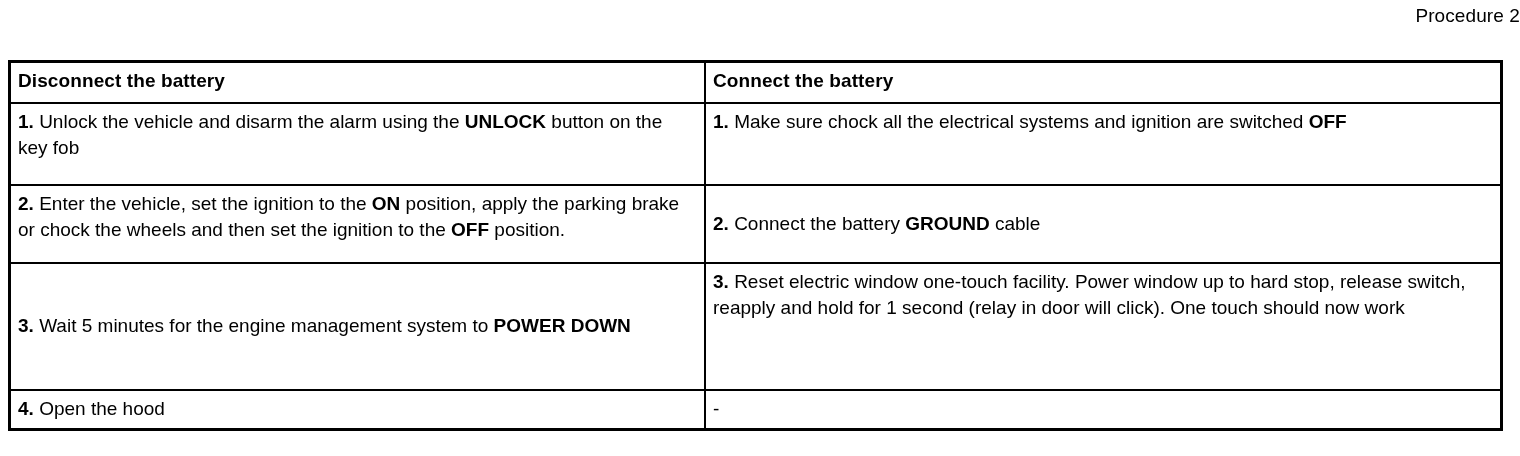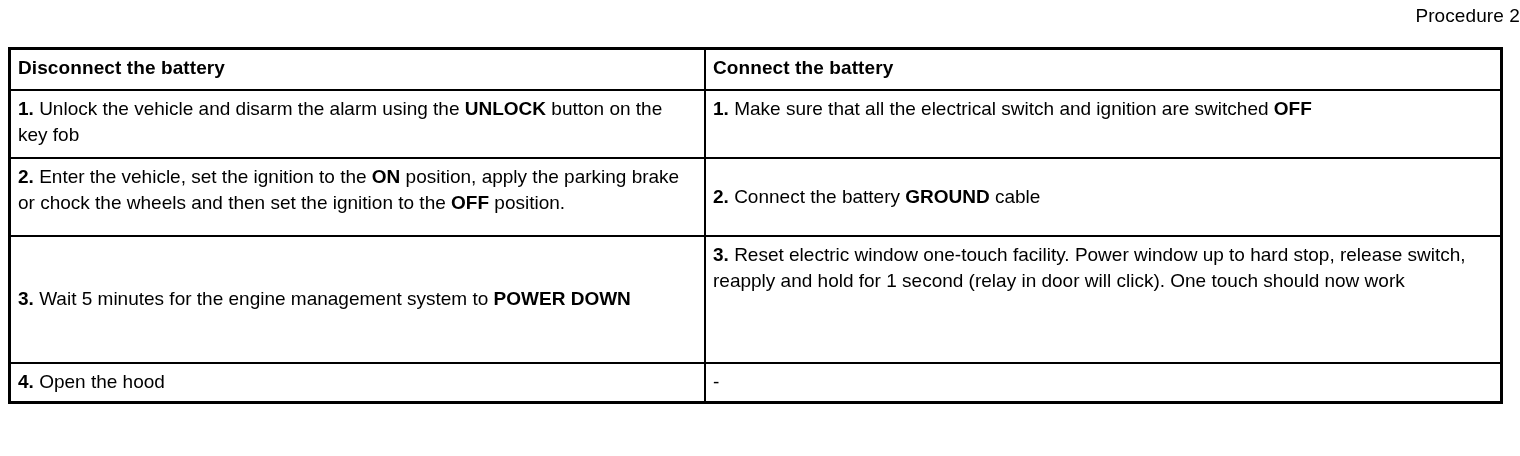--- a/index.html
+++ b/index.html
@@ -26,21 +26,21 @@
     width: 1520px;
     text-align: right;
     font-size: 19px;
     font-weight: 400;
     line-height: 24px;
     letter-spacing: 0.1px;
   }
   .table-wrap {
     position: absolute;
     left: 8px;
-    top: 47px;
+    top: 60px;
     width: 1495px;
     border: 3px solid #000000;
     box-sizing: border-box;
     background: #ffffff;
   }
   table.proc {
     border-collapse: collapse;
     width: 100%;
     table-layout: fixed;
   }
@@ -63,21 +63,21 @@
     letter-spacing: 0.1px;
     height: 40px;
     padding-top: 5px;
     padding-bottom: 5px;
   }
   table.proc td.mid {
     vertical-align: middle;
     margin-top: 28px;
   }
   .row-h1 td { height: 40px; }
-  .row-1 td { height: 68px; }
+  .row-1 td { height: 82px; }
   .row-2 td { height: 78px; }
   .row-3 td { height: 127px; }
   .row-4 td { height: 28px; }
   .row-5 td { height: 42px; }
 </style>
 </head>
 <body>
 
 <div class="page">
 
@@ -89,21 +89,21 @@
         <col class="c-left">
         <col class="c-right">
       </colgroup>
       <tbody>
         <tr class="row-h1">
           <td class="hdr">Disconnect the battery</td>
           <td class="hdr">Connect the battery</td>
         </tr>
         <tr class="row-1">
           <td><b>1.</b><span> Unlock the vehicle and disarm the alarm using the </span><b>UNLOCK</b><span> button on the key fob</span></td>
-          <td><b>1.</b><span> Make sure that all the electrical switch and ignition are switched </span><b>OFF</b></td>
+          <td><b>1.</b><span> Make sure chock all the electrical systems and ignition are switched </span><b>OFF</b></td>
         </tr>
         <tr class="row-2">
           <td><b>2.</b><span> Enter the vehicle, set the ignition to the </span><b>ON</b><span> position, apply the parking brake or chock the wheels and then set the ignition to the </span><b>OFF</b><span> position.</span></td>
           <td class="mid"><b>2.</b><span> Connect the battery </span><b>GROUND</b><span> cable</span></td>
         </tr>
         <tr class="row-3">
           <td class="mid"><b>3.</b><span> Wait 5 minutes for the engine management system to </span><b>POWER DOWN</b></td>
           <td><b>3.</b><span> Reset electric window one-touch facility. Power window up to hard stop, release switch, reapply and hold for 1 second (relay in door will click). One touch should now work</span></td>
         </tr>
         <tr class="row-4">

